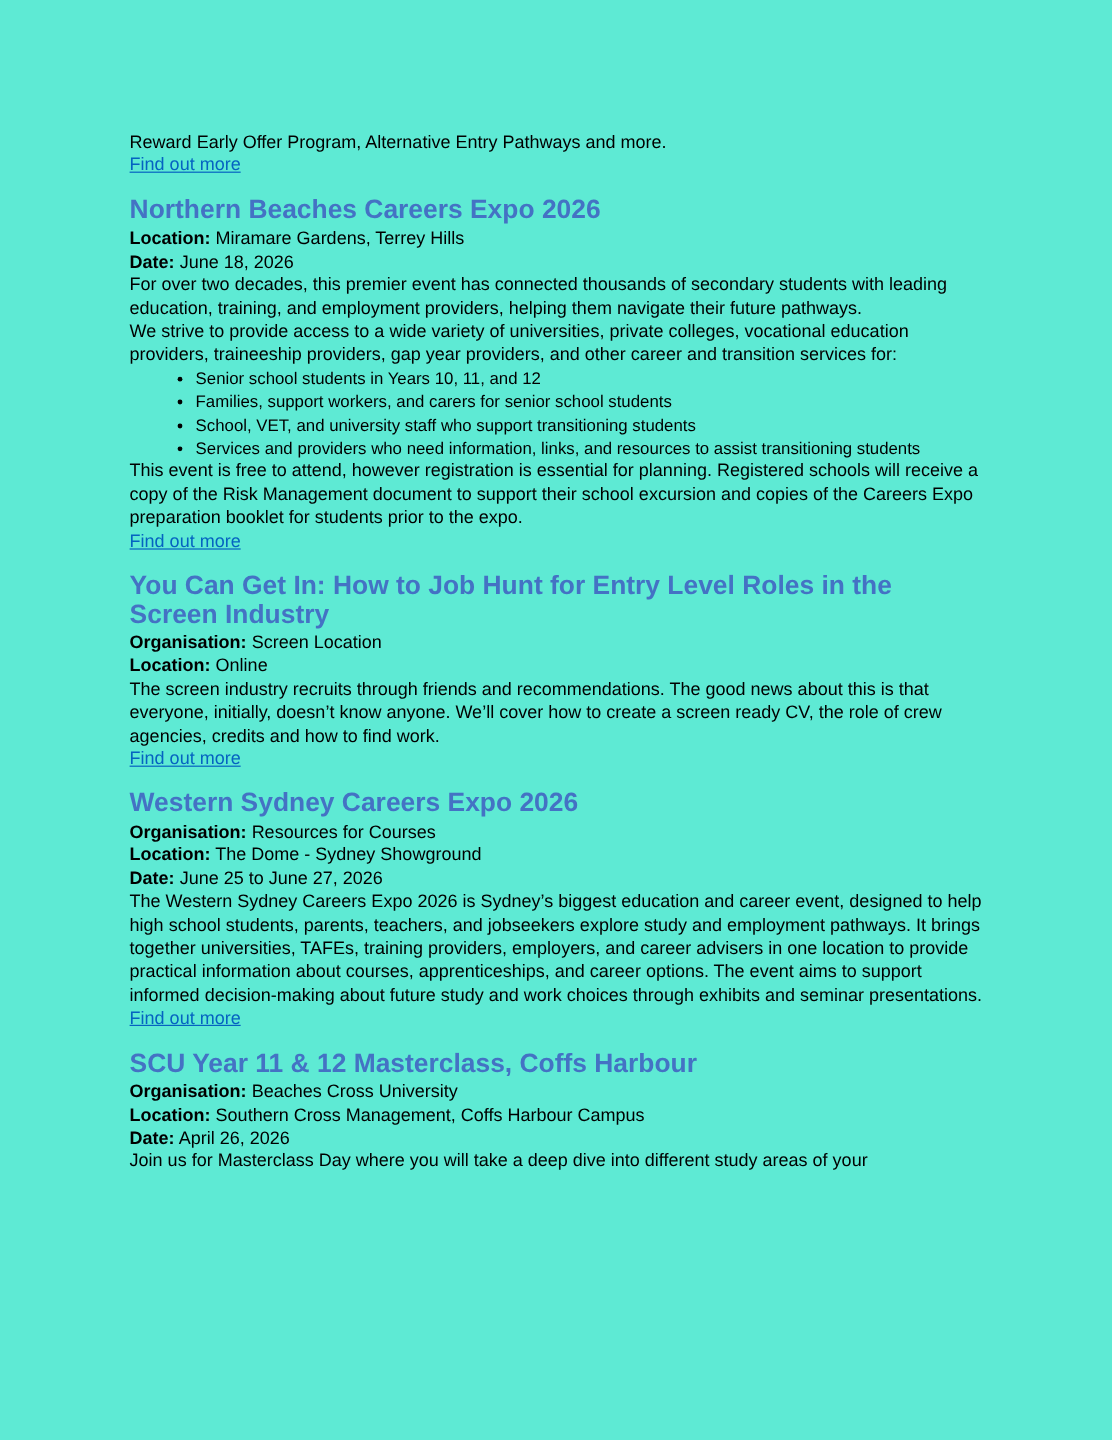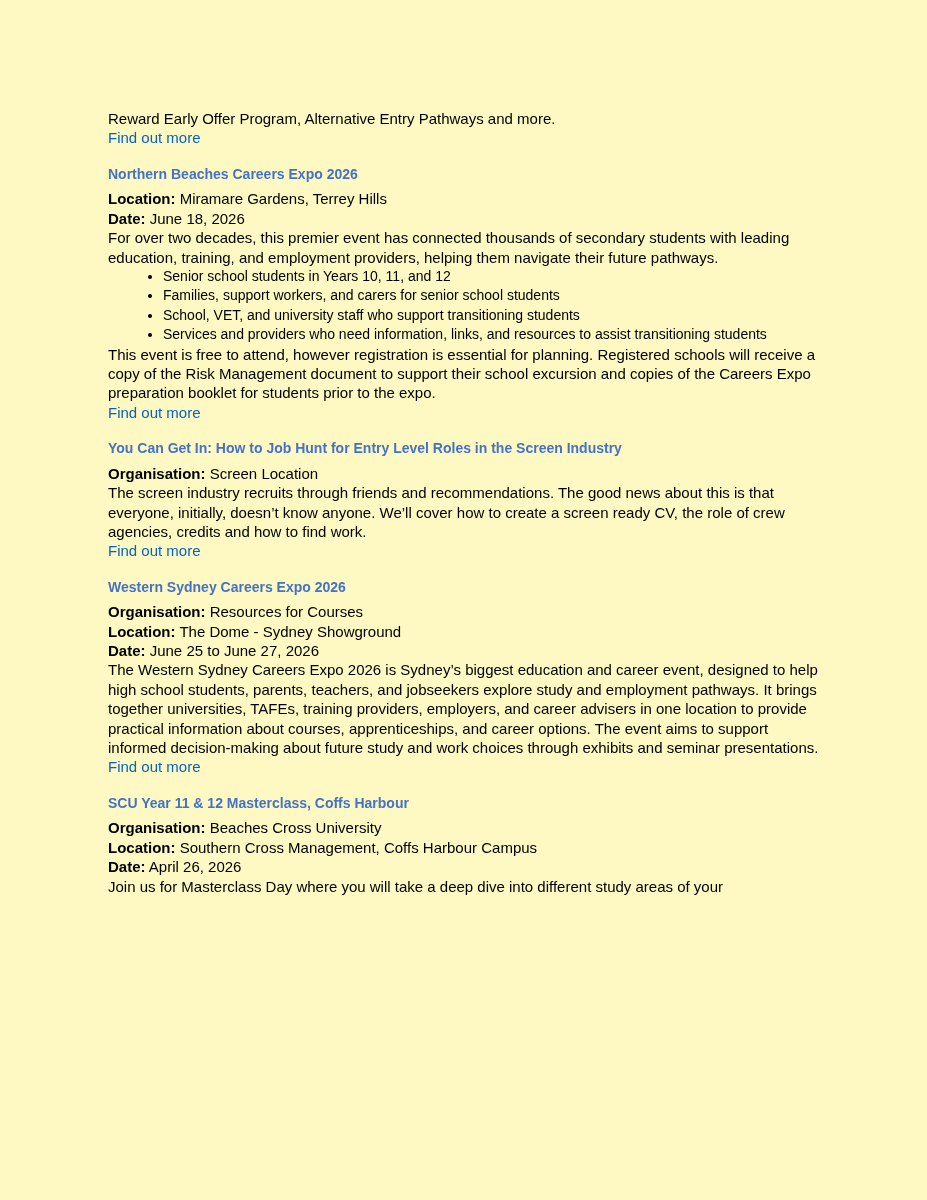--- a/index.html
+++ b/index.html
@@ -1,52 +1,53 @@
 <!DOCTYPE html>
 <html><head>
 <meta charset="utf-8">
 <style>
   * { box-sizing: border-box; }
   html, body { margin: 0; padding: 0; background: #ffffff; }
   .page {
     position: relative;
     width: 927px;
     height: 1200px;
-    background: #fef9c3;
+    background: #5eead4;
     font-family: "Liberation Sans", "DejaVu Sans", sans-serif;
     color: #000000;
     overflow: hidden;
   }
   .content {
     position: absolute;
     left: 108px;
     top: 109px;
     width: 712px;
   }
   p, h2, ul, li {
     margin: 0;
     padding: 0;
   }
   .body-text {
     font-size: 15px;
     line-height: 19.4px;
     color: #000000;
   }
   .event-title {
-    font-size: 14px;
+    font-size: 22px;
     line-height: 23.5px;
     font-weight: bold;
     color: #4472C4;
     margin: 15px 0 3px 0;
   }
   .detail-label {
     font-weight: bold;
   }
   .link {
     color: #0563C1;
+    text-decoration: underline;
     cursor: pointer;
     margin-top: 21px;
   }
   ul.bullet-list {
     list-style: disc;
     padding-left: 55px;
     margin-right: -30px;
   }
   ul.bullet-list li {
     font-size: 14px;
@@ -60,33 +61,35 @@
   <div class="content">
 
     <p class="body-text">Reward Early Offer Program, Alternative Entry Pathways and more.</p>
     <p class="body-text"><a class="link">Find out more</a></p>
 
     <section>
       <h2 class="event-title">Northern Beaches Careers Expo 2026</h2>
       <p class="body-text"><span class="detail-label">Location:</span> <span>Miramare Gardens, Terrey Hills</span></p>
       <p class="body-text"><span class="detail-label">Date:</span> <span>June 18, 2026</span></p>
       <p class="body-text">For over two decades, this premier event has connected thousands of secondary students with leading education, training, and employment providers, helping them navigate their future pathways.</p>
+      <p class="body-text">We strive to provide access to a wide variety of universities, private colleges, vocational education providers, traineeship providers, gap year providers, and other career and transition services for:</p>
       <ul class="bullet-list">
         <li>Senior school students in Years 10, 11, and 12</li>
         <li>Families, support workers, and carers for senior school students</li>
         <li>School, VET, and university staff who support transitioning students</li>
         <li>Services and providers who need information, links, and resources to assist transitioning students</li>
       </ul>
       <p class="body-text">This event is free to attend, however registration is essential for planning. Registered schools will receive a copy of the Risk Management document to support their school excursion and copies of the Careers Expo preparation booklet for students prior to the expo.</p>
       <p class="body-text"><a class="link">Find out more</a></p>
     </section>
 
     <section>
       <h2 class="event-title">You Can Get In: How to Job Hunt for Entry Level Roles in the Screen Industry</h2>
       <p class="body-text"><span class="detail-label">Organisation:</span> <span>Screen Location</span></p>
+      <p class="body-text"><span class="detail-label">Location:</span> <span>Online</span></p>
       <p class="body-text">The screen industry recruits through friends and recommendations. The good news about this is that everyone, initially, doesn’t know anyone. We’ll cover how to create a screen ready CV, the role of crew agencies, credits and how to find work.</p>
       <p class="body-text"><a class="link">Find out more</a></p>
     </section>
 
     <section>
       <h2 class="event-title">Western Sydney Careers Expo 2026</h2>
       <p class="body-text"><span class="detail-label">Organisation:</span> <span>Resources for Courses</span></p>
       <p class="body-text"><span class="detail-label">Location:</span> <span>The Dome - Sydney Showground</span></p>
       <p class="body-text"><span class="detail-label">Date:</span> <span>June 25 to June 27, 2026</span></p>
       <p class="body-text">The Western Sydney Careers Expo 2026 is Sydney’s biggest education and career event, designed to help high school students, parents, teachers, and jobseekers explore study and employment pathways. It brings together universities, TAFEs, training providers, employers, and career advisers in one location to provide practical information about courses, apprenticeships, and career options. The event aims to support informed decision-making about future study and work choices through exhibits and seminar presentations.</p>

